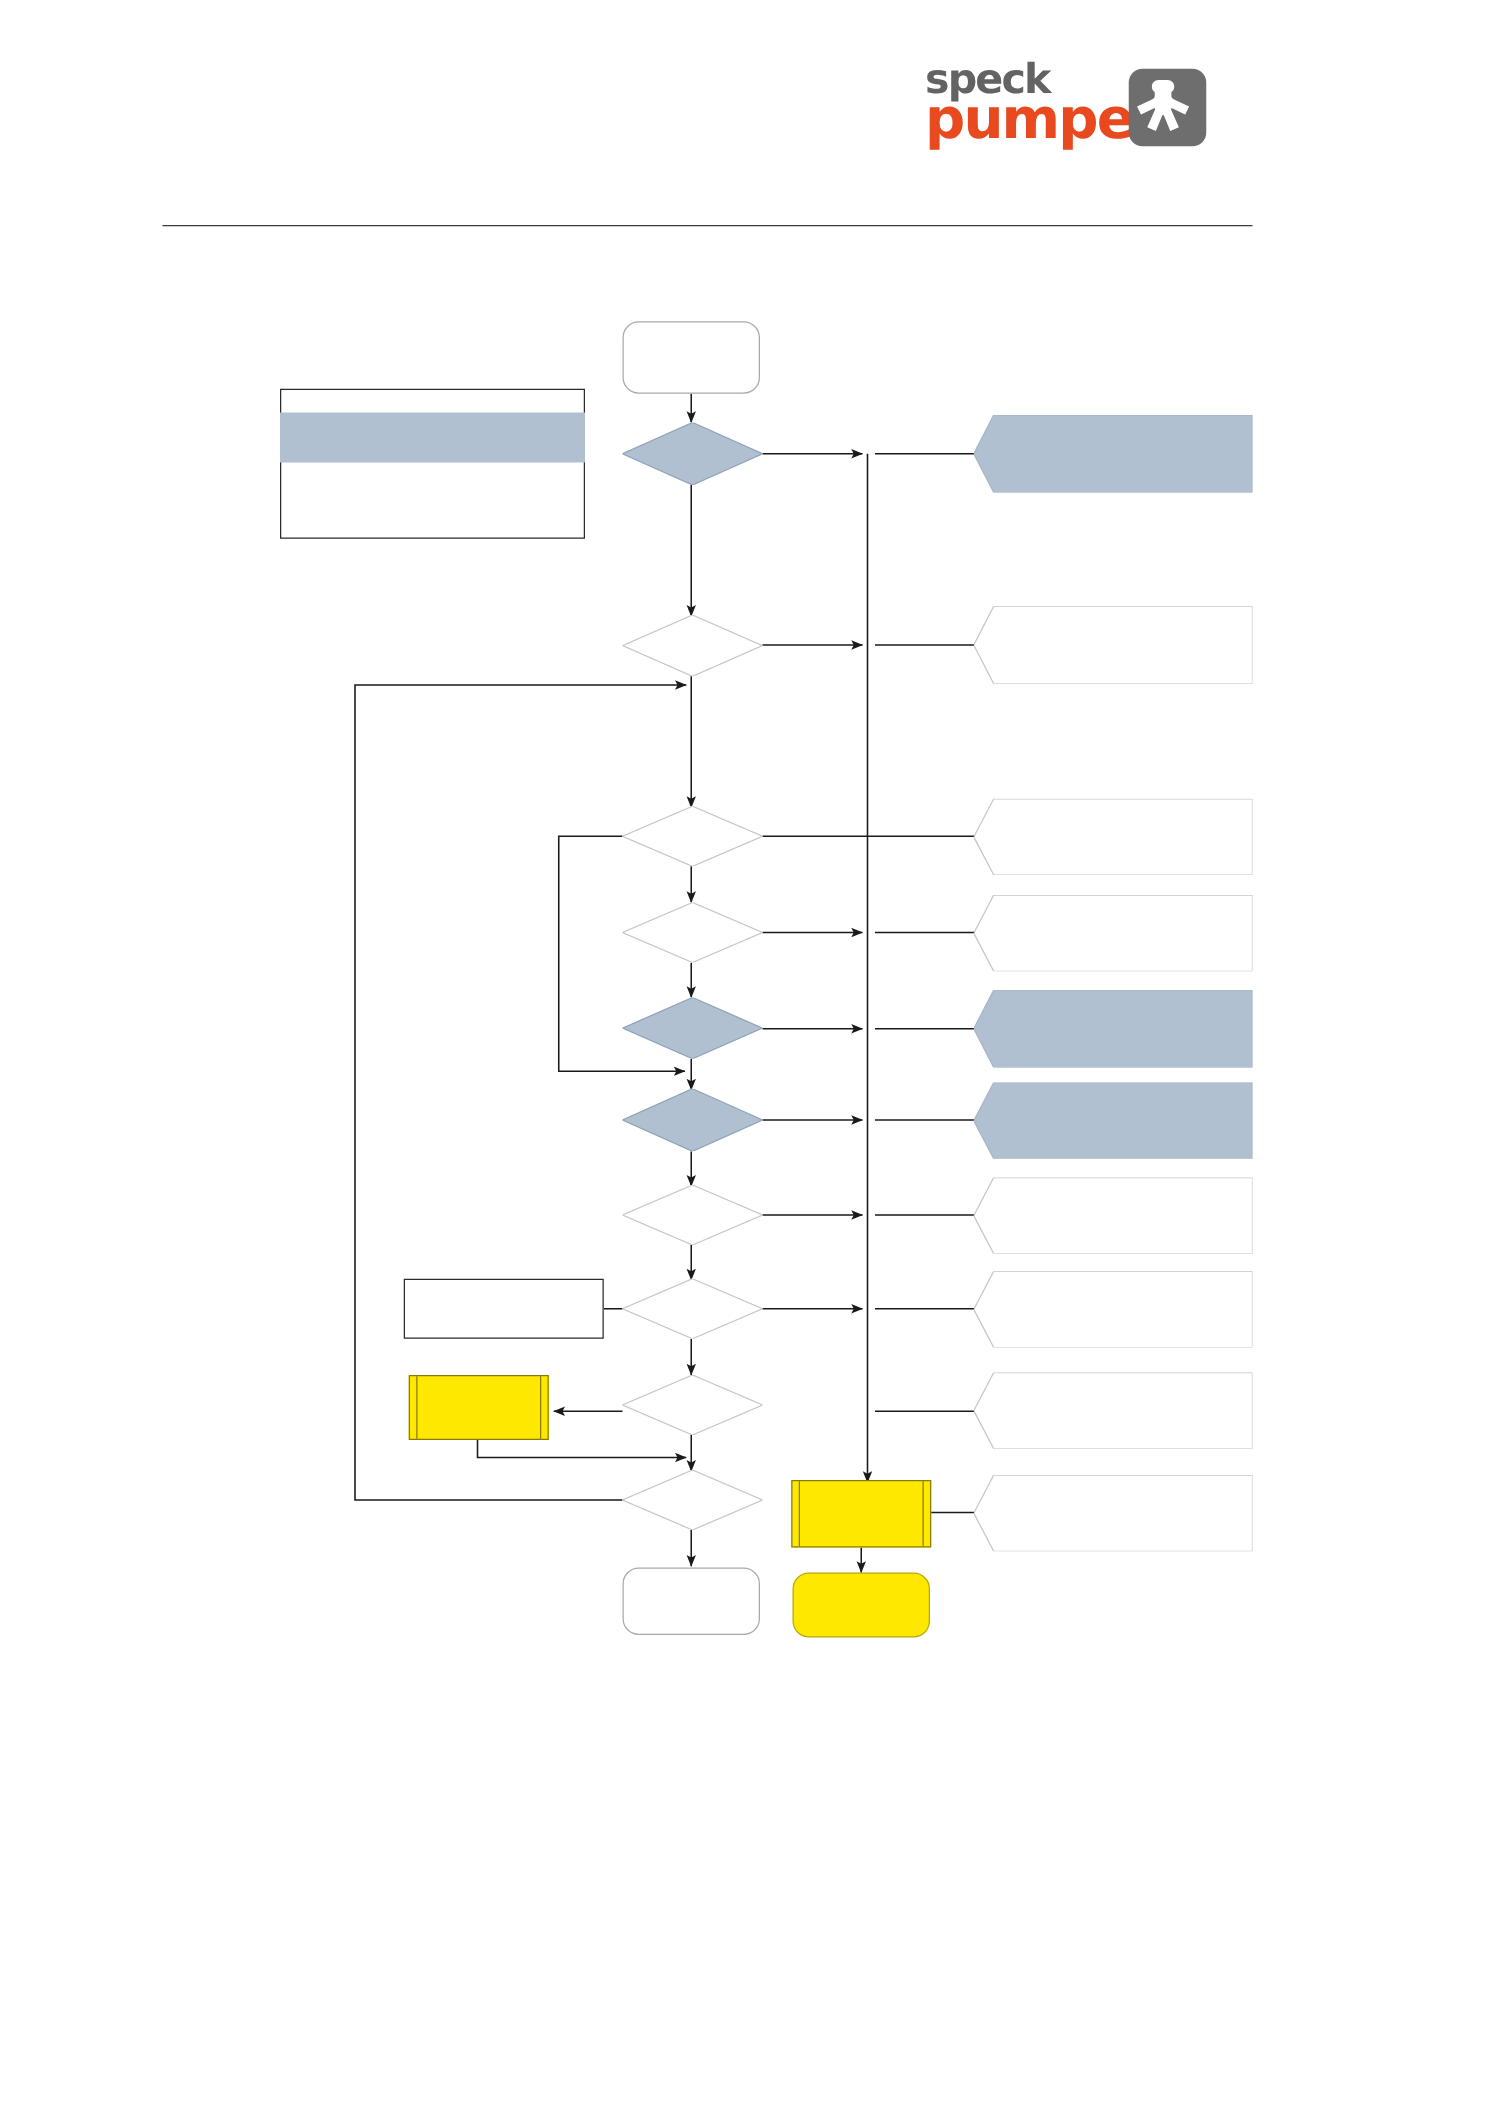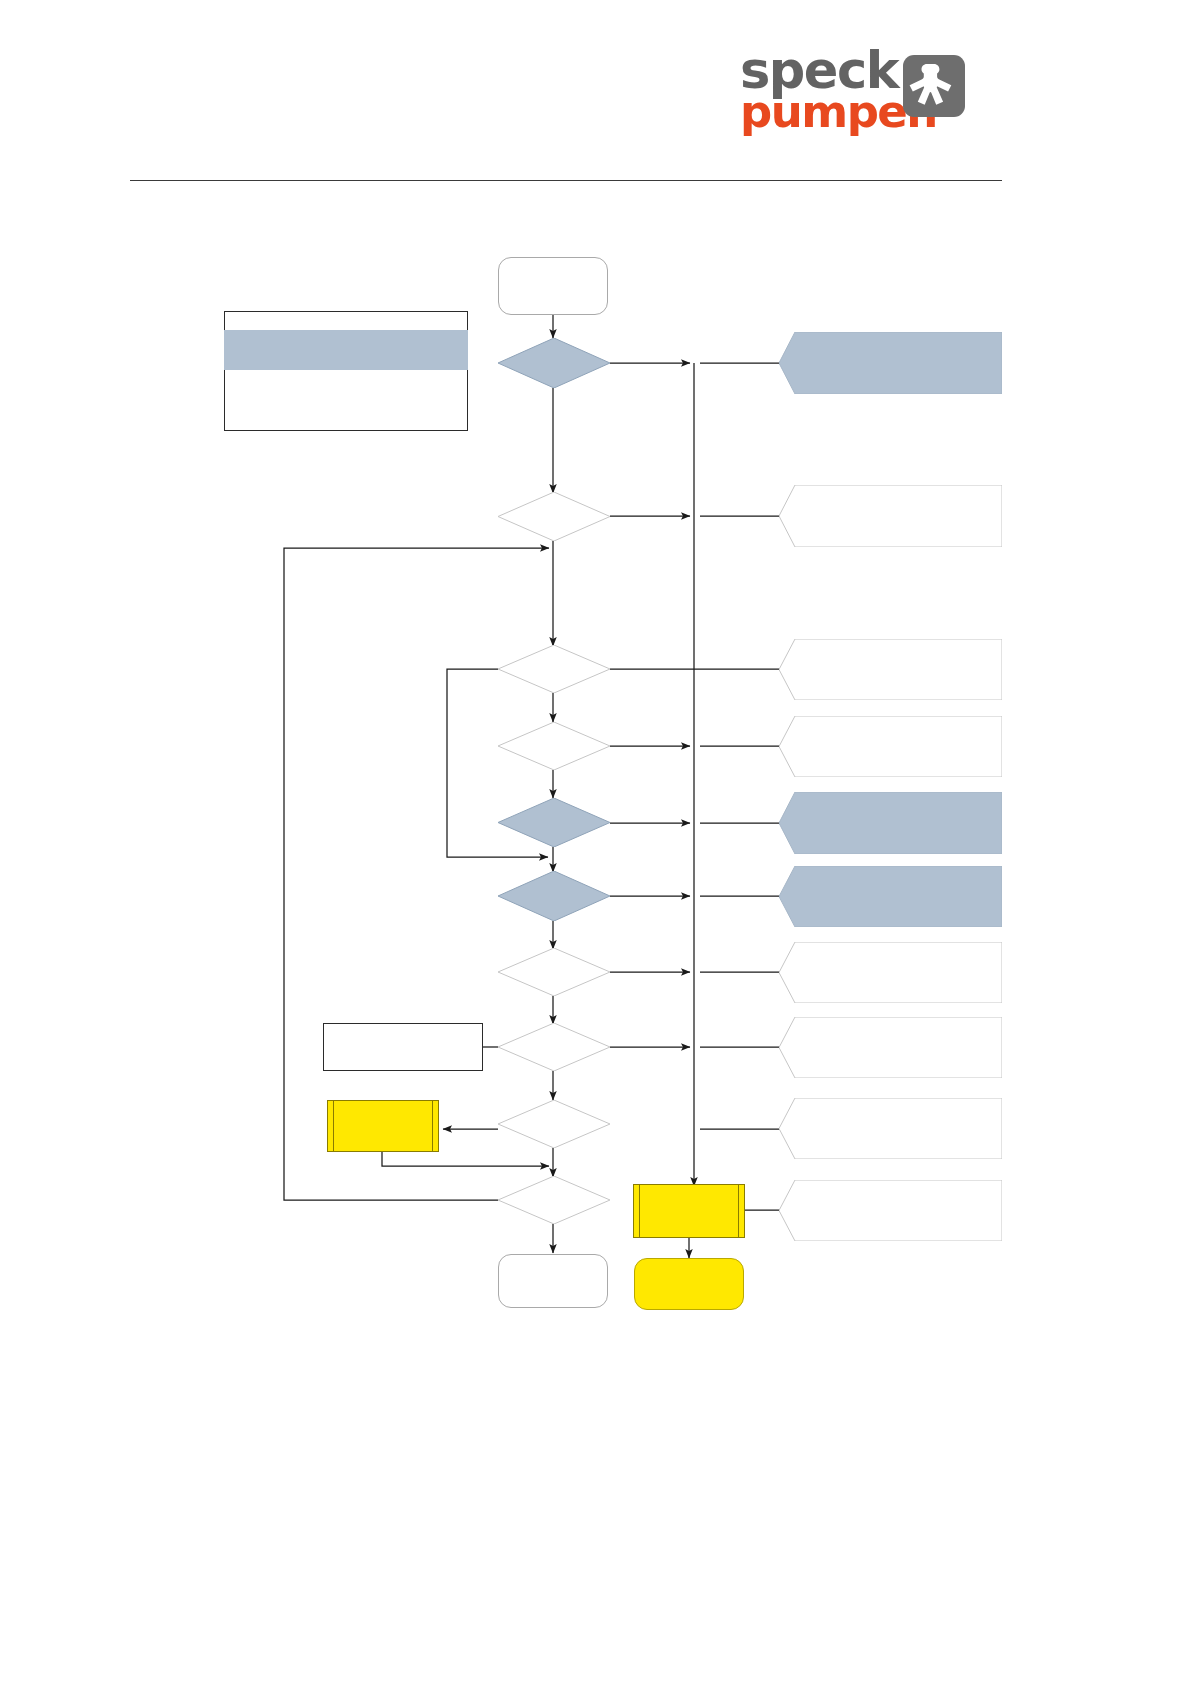--- a/index.html
+++ b/index.html
@@ -8,21 +8,21 @@
     font-family:"Liberation Sans", sans-serif;
     width:1190px;height:1684px;position:relative;overflow:hidden;
   }
   #page{position:absolute;inset:0;background:#fff;}
 
   
   .logo-wrap{position:absolute;left:740px;top:48px;width:210px;height:80px;}
   .logo-text{position:absolute;left:0;top:0;line-height:0.92;}
   .logo-speck{
     font-family:"DejaVu Sans", sans-serif;
-    font-weight:bold;font-size:51px;color:#636363;letter-spacing:-1.5px;
+    font-weight:bold;font-size:33px;color:#636363;letter-spacing:-1.5px;
     display:block;
   }
   .logo-pumpen{
     font-family:"DejaVu Sans", sans-serif;
     font-weight:bold;font-size:45px;color:#e8491f;letter-spacing:-1.5px;
     display:block;margin-top:-4px;
   }
   .logo-mark{
     position:absolute;left:163px;top:7px;width:62px;height:62px;
     background:#6e6e6e;border-radius:11px;

